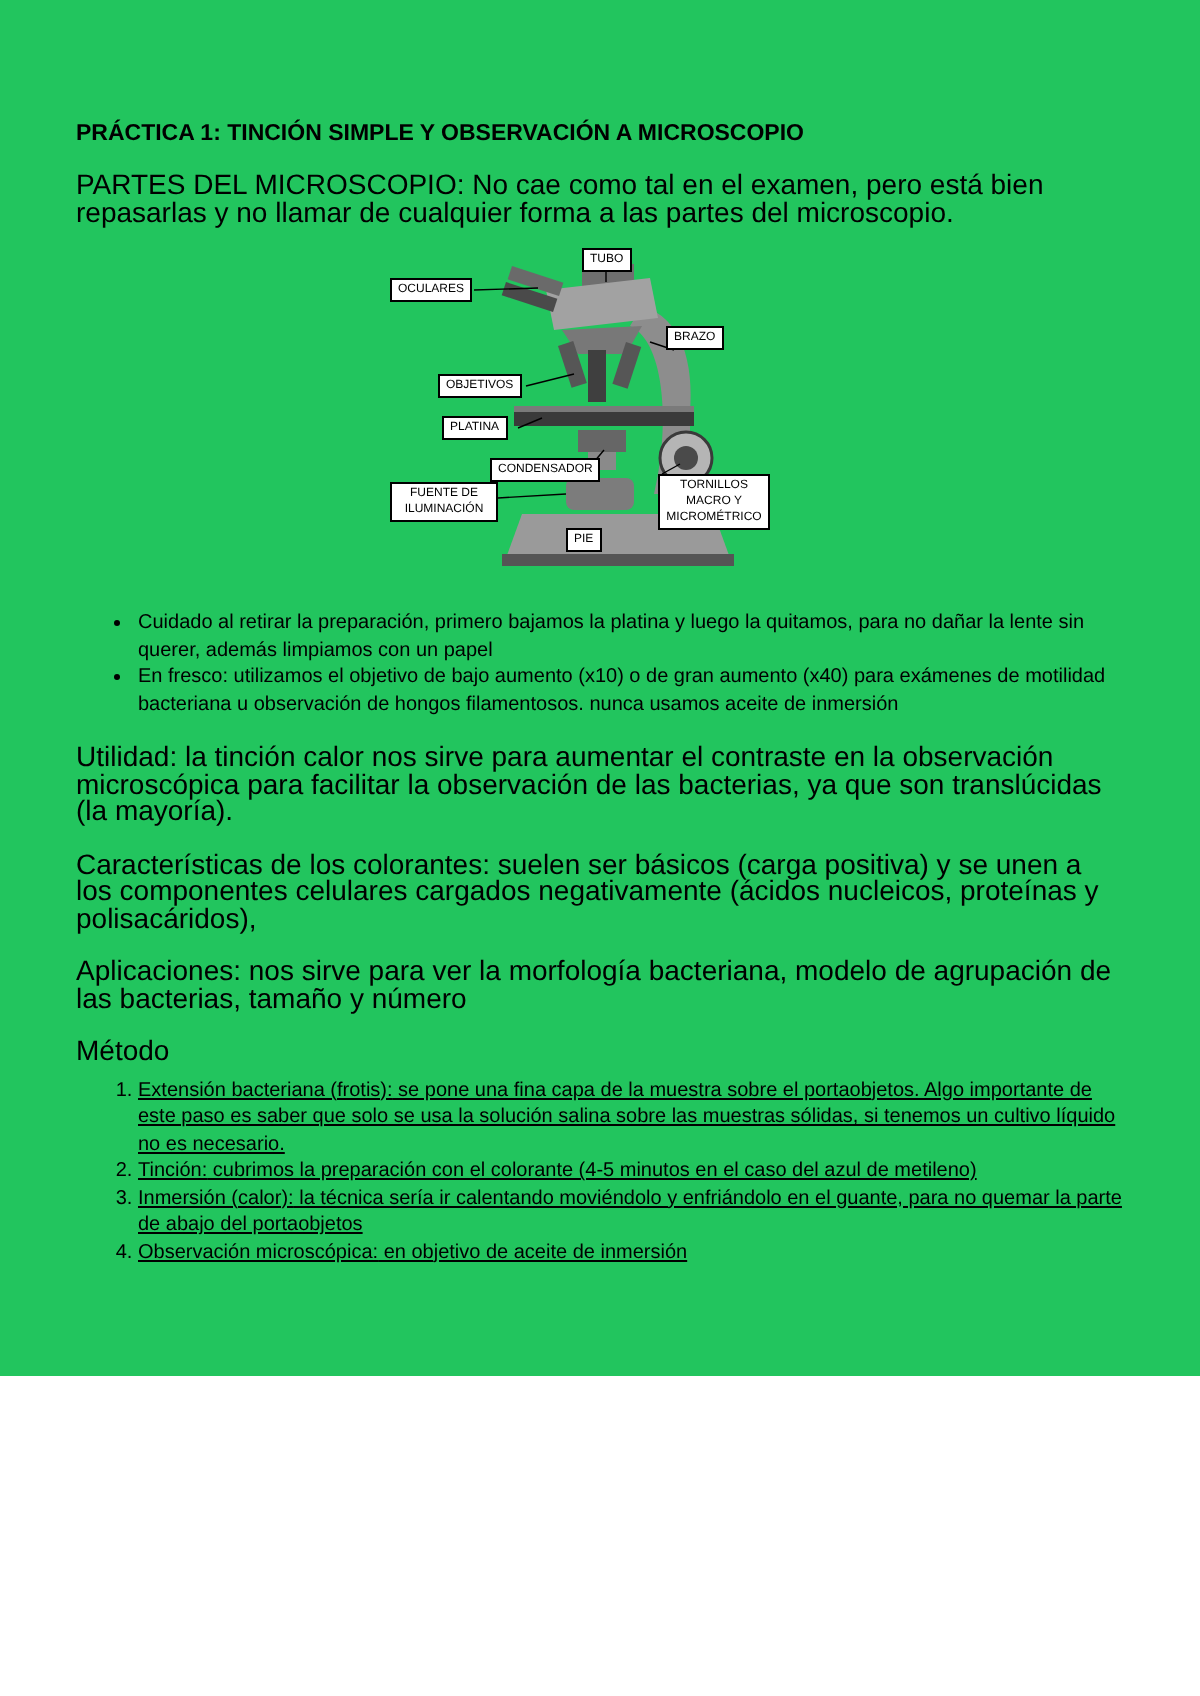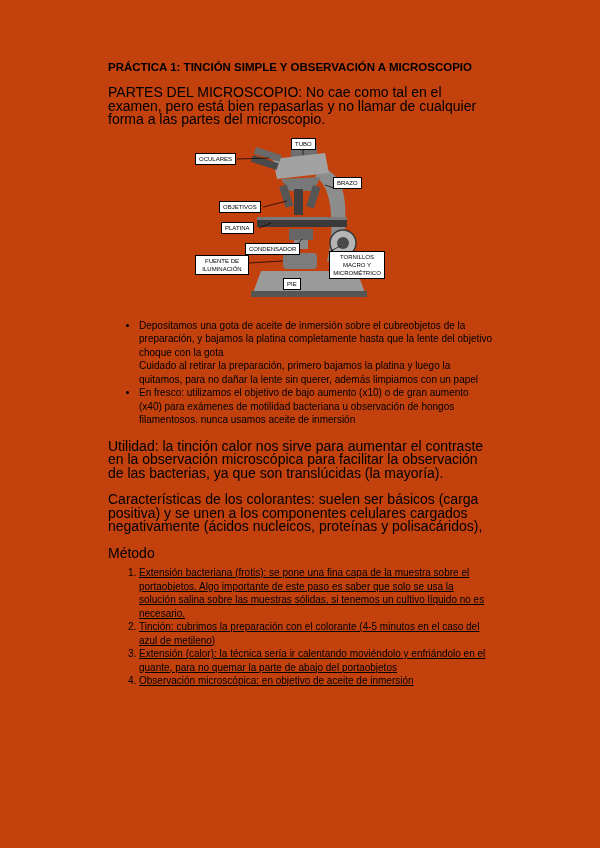--- a/index.html
+++ b/index.html
@@ -1,20 +1,20 @@
 <!DOCTYPE html>
 <html><head>
 <meta charset="utf-8">
 <style>
   * { margin: 0; padding: 0; box-sizing: border-box; }
   html, body { background: #ffffff; }
   body { font-family: "Liberation Sans", sans-serif; color: #000; }
   .page {
-    width: 600px; height: 848px; margin: 0 auto; background: #c2410c;
-    padding: 60px 108px 30px; overflow: hidden; position: relative;
+    width: 600px; height: 688px; margin: 0 auto; background: #22c55e;
+    padding: 60px 38px 30px; overflow: hidden; position: relative;
   }
   .title { font-size: 11.5px; font-weight: bold; line-height: 14px; margin-bottom: 12px; }
   .para  { font-size: 14px; line-height: 13.5px; margin-bottom: 13px; }
   .para.tight { margin-bottom: 6px; }
   .pline { display: block; }
 
   
   .figure { position: relative; width: 250px; height: 172px; margin: 2px auto 14px; }
   .figure svg { position: absolute; left: 0; top: 0; }
   .fig-label {
@@ -80,38 +80,38 @@
     <div class="fig-label" style="left:44px; top:68px;">OBJETIVOS</div>
     <div class="fig-label" style="left:46px; top:89px;">PLATINA</div>
     <div class="fig-label" style="left:70px; top:110px;">CONDENSADOR</div>
     <div class="fig-label" style="left:20px; top:122px; width:54px;">FUENTE DE ILUMINACIÓN</div>
     <div class="fig-label" style="left:154px; top:118px; width:56px;">TORNILLOS MACRO Y MICROMÉTRICO</div>
     <div class="fig-label" style="left:108px; top:145px;">PIE</div>
   </figure>
 
   <ul class="bullets">
     <li>
-      <span class="pline">Depositamos una gota de aceite de inmersión sobre el cubreobjetos de la preparación, y bajamos la platina completamente hasta que la lente del objetivo choque con la gota</span>
       <span class="pline">Cuidado al retirar la preparación, primero bajamos la platina y luego la quitamos, para no dañar la lente sin querer, además limpiamos con un papel</span>
     </li>
     <li>
       <span class="pline">En fresco: utilizamos el objetivo de bajo aumento (x10) o de gran aumento (x40) para exámenes de motilidad bacteriana u observación de hongos filamentosos. nunca usamos aceite de inmersión</span>
     </li>
   </ul>
 
   <p class="para">Utilidad: la tinción calor nos sirve para aumentar el contraste en la observación microscópica para facilitar la observación de las bacterias, ya que son translúcidas (la mayoría).</p>
 
   <p class="para">
     <span class="pline">Características de los colorantes: suelen ser básicos (carga positiva) y se unen a los componentes celulares cargados negativamente (ácidos nucleicos, proteínas y polisacáridos),</span>
   </p>
 
+  <p class="para">Aplicaciones: nos sirve para ver la morfología bacteriana, modelo de agrupación de las bacterias, tamaño y número</p>
 
   <p class="para tight">Método</p>
 
   <ol class="steps">
     <li><span class="step-lead">Extensión bacteriana (frotis):</span><span> se pone una fina capa de la muestra sobre el portaobjetos. Algo importante de este paso es saber que solo se usa la solución salina sobre las muestras sólidas, si tenemos un cultivo líquido no es necesario.</span></li>
     <li><span class="step-lead">Tinción:</span><span> cubrimos la preparación con el colorante (4-5 minutos en el caso del azul de metileno)</span></li>
-    <li><span class="step-lead">Extensión (calor):</span><span> la técnica sería ir calentando moviéndolo y enfriándolo en el guante, para no quemar la parte de abajo del portaobjetos</span></li>
+    <li><span class="step-lead">Inmersión (calor):</span><span> la técnica sería ir calentando moviéndolo y enfriándolo en el guante, para no quemar la parte de abajo del portaobjetos</span></li>
     <li><span class="step-lead">Observación microscópica:</span><span> en objetivo de aceite de inmersión</span></li>
   </ol>
 
 
 </div>
 
 </body></html>

